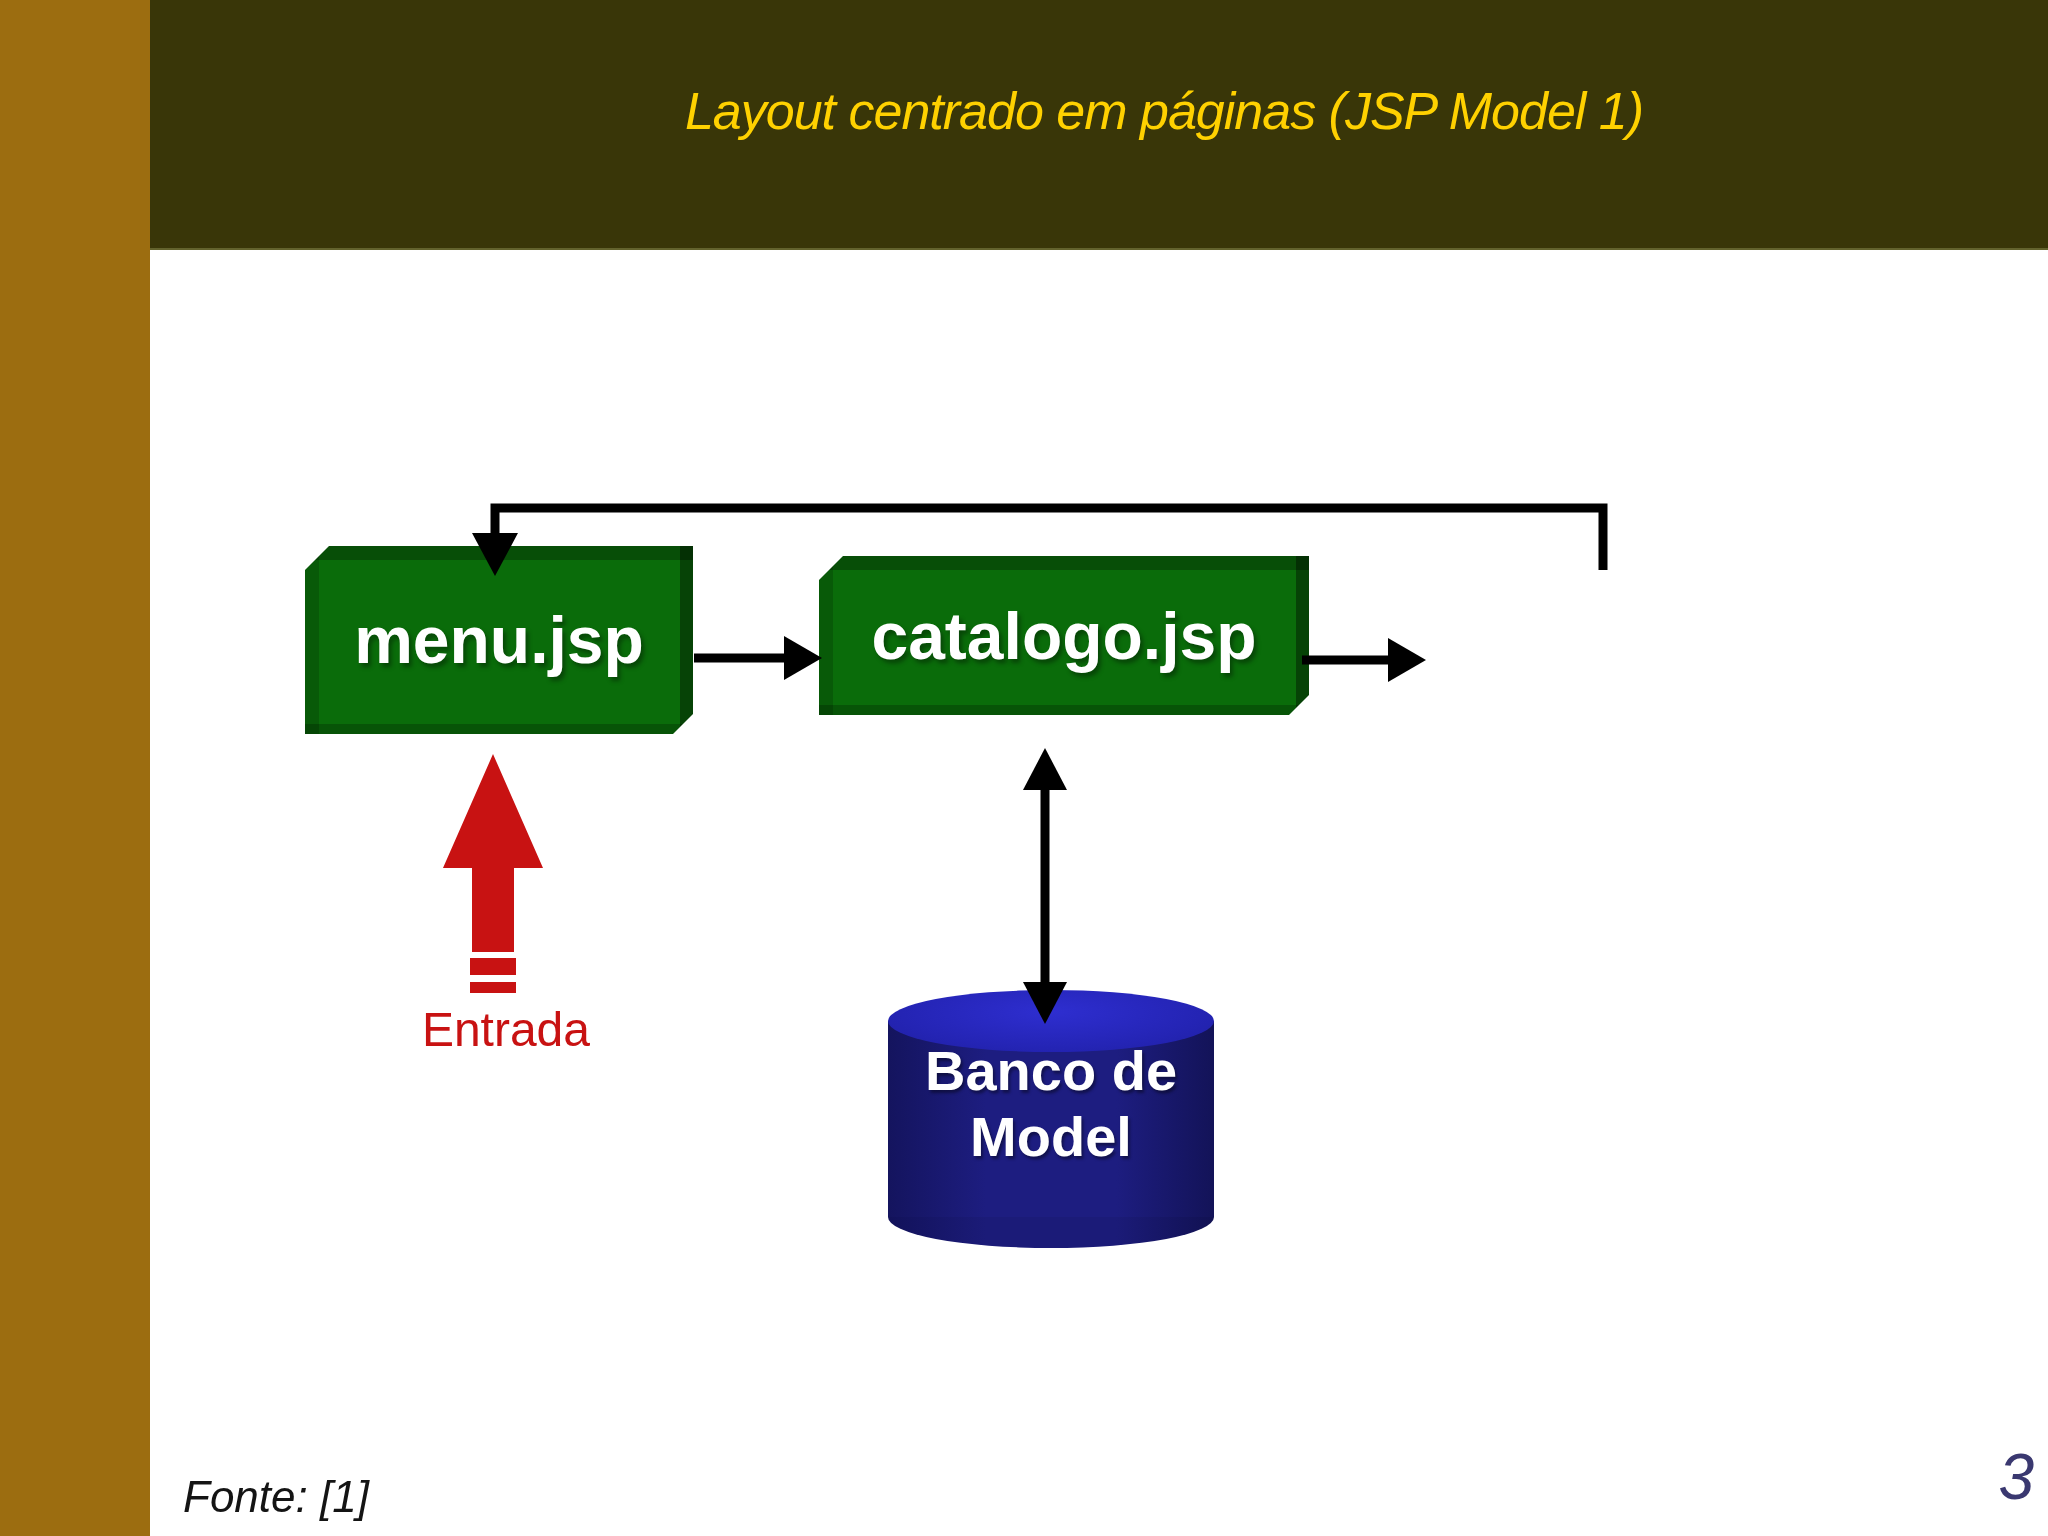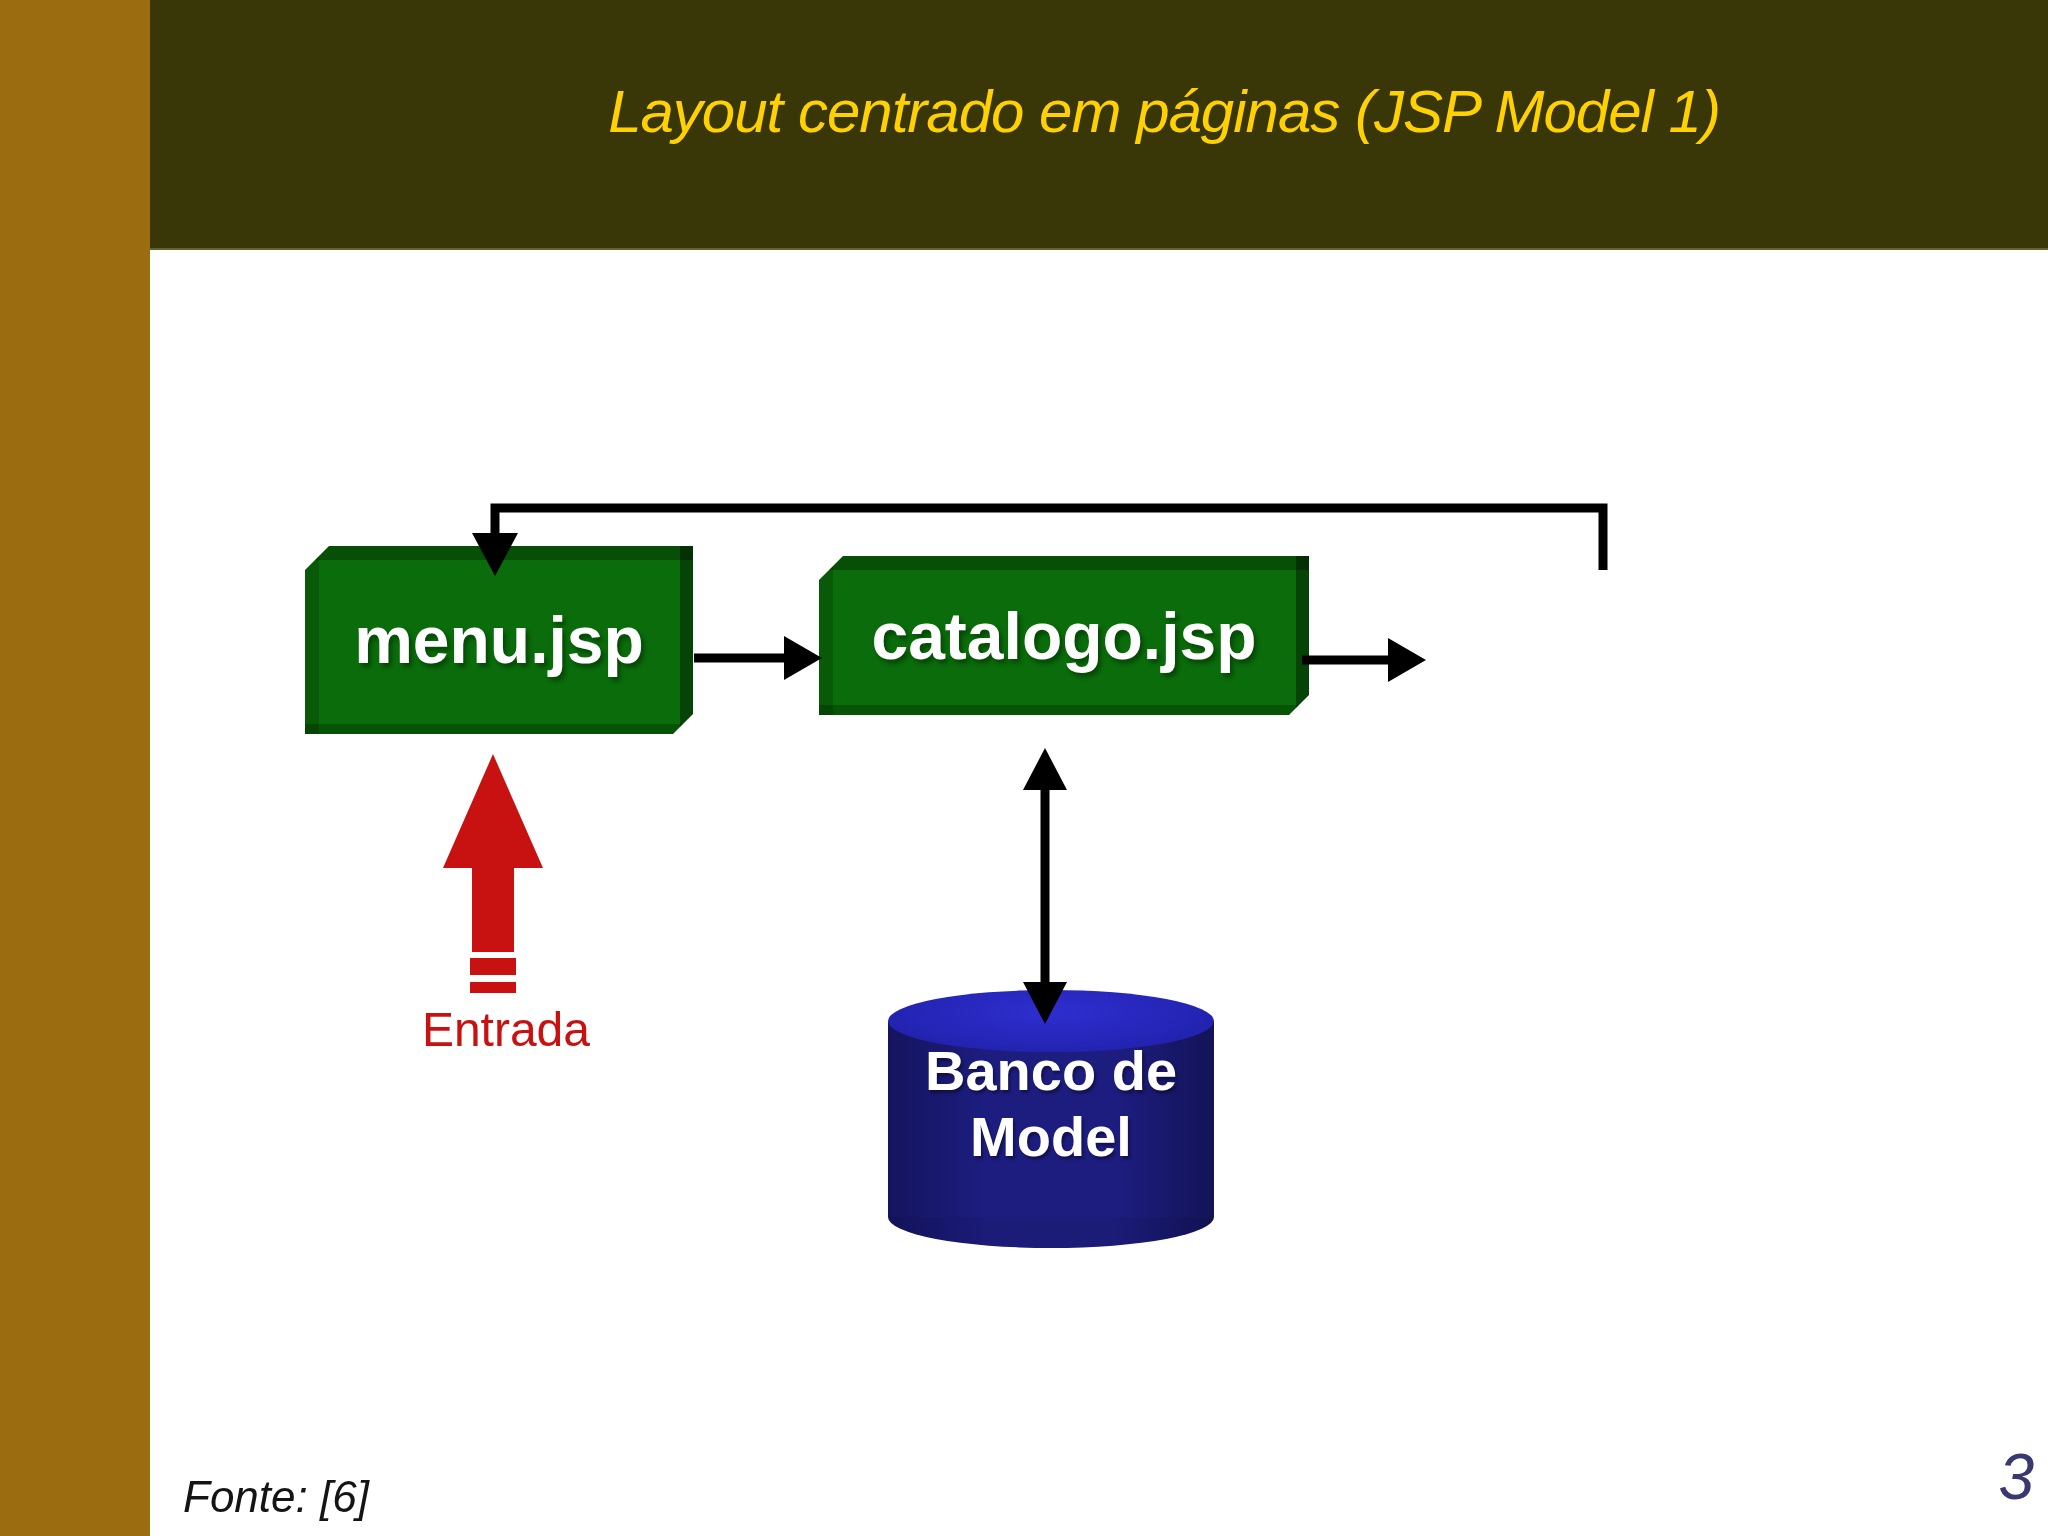--- a/index.html
+++ b/index.html
@@ -29,21 +29,21 @@
     border-bottom: 2px solid #63632d;
     display: flex;
     align-items: center;
     justify-content: center;
     padding-left: 130px;
     padding-bottom: 26px;
     box-sizing: border-box;
   }
   .slide-title {
     color: #FFD100;
-    font-size: 60px;
+    font-size: 52px;
     font-style: italic;
     letter-spacing: -1px;
     white-space: nowrap;
   }
 
   
   .jsp-box {
     position: absolute;
     background: #0A6C0A;
     clip-path: polygon(24px 0, 100% 0, 100% calc(100% - 20px), calc(100% - 20px) 100%, 0 100%, 0 24px);
@@ -194,17 +194,17 @@
 
     <g>
       <polygon points="493,754 543,868 514,868 514,952 472,952 472,868 443,868" fill="#C81212"></polygon>
       <rect x="470" y="958" width="46" height="17" fill="#C81212"></rect>
       <rect x="470" y="982" width="46" height="11" fill="#C81212"></rect>
     </g>
   </svg>
 
   <div class="entry-label">Entrada</div>
 
-  <div class="source-note">Fonte: [6]</div>
+  <div class="source-note">Fonte: [1]</div>
 
   <div class="page-number">3</div>
 
 </div>
 
 </body></html>

